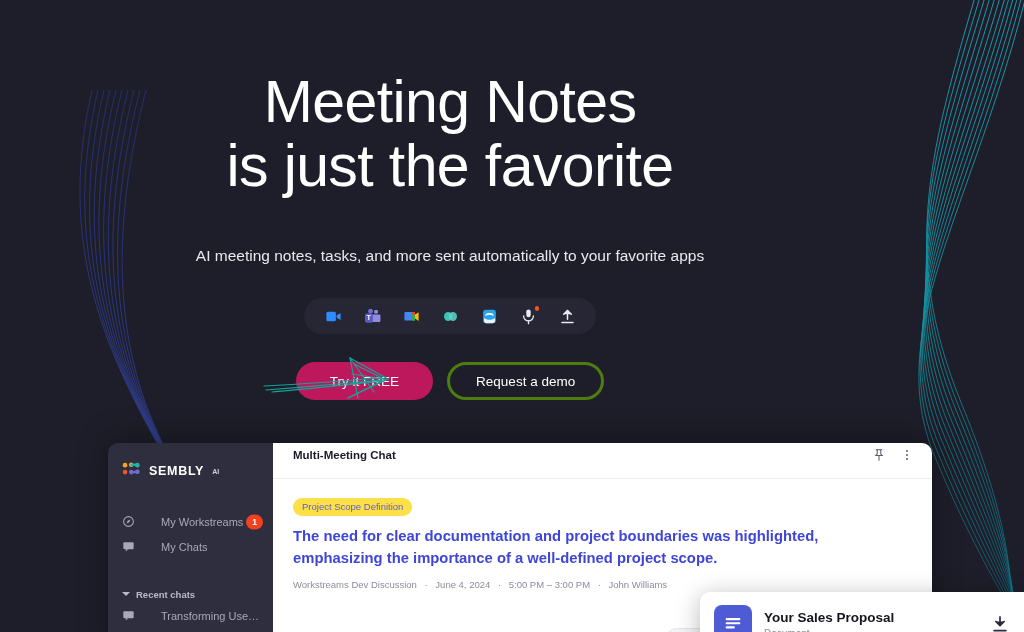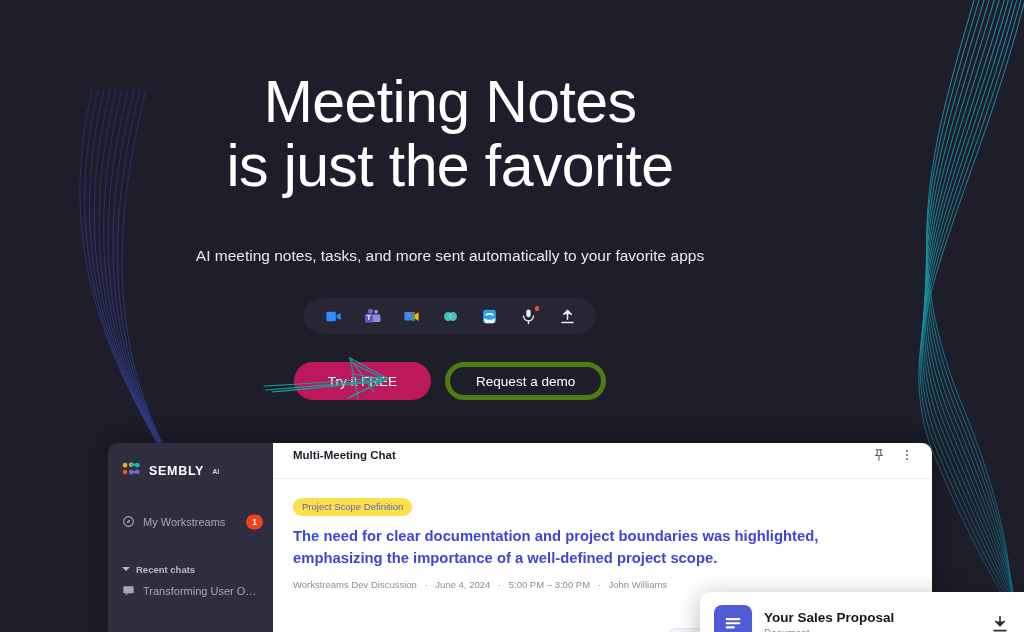--- a/index.html
+++ b/index.html
@@ -57,21 +57,21 @@
     border-radius:22px;
     height:38px;
     padding:12px 34px;
     font-size:13.5px;
     font-family:"Liberation Sans", sans-serif;
     cursor:pointer;
   }
   .btn-ghost {
     background:transparent;
     color:#ffffff;
-    border:5px solid #4d7c0f;
+    border:3px solid #4d7c0f;
     border-radius:22px;
     height:38px;
     padding:0 26px;
     font-size:13.5px;
     font-family:"Liberation Sans", sans-serif;
     margin-left:14px;
     cursor:pointer;
   }
 
   
@@ -95,21 +95,21 @@
   .logo-text { color:#fff; font-size:12.5px; font-weight:bold; letter-spacing:.7px; }
   .logo-sup { color:#cfcfe0; font-size:7px; vertical-align:super; margin-left:1px; font-weight:bold; }
   .side-group { margin-top:26px; }
   .side-head {
     display:flex; align-items:center; gap:6px;
     padding:0 14px; height:18px;
     color:#b9b9cb; font-size:9.5px; font-weight:bold;
   }
   .caret { width:0;height:0;border-left:4px solid transparent;border-right:4px solid transparent;border-top:4.5px solid #b9b9cb; }
   .side-item {
-    display:flex; align-items:center; gap:8px;
+    display:flex; align-items:center; gap:26px;
     padding:0 12px 0 14px; height:25px;
     color:#a8a8bb; font-size:11px;
     position:relative; cursor:pointer;
   }
   .side-item .ico { width:13px;height:13px;flex:none;display:flex;align-items:center;justify-content:center; }
   .side-item .lbl { white-space:nowrap; overflow:hidden; text-overflow:ellipsis; }
   .badge {
     position:absolute; right:10px; top:50%; transform:translateY(-50%);
     background:#f2411f; color:#fff;
     font-size:8.5px; font-weight:bold;
@@ -341,20 +341,29 @@
         <span class="ico">
           <svg width="13" height="13" viewBox="0 0 24 24" fill="none" stroke="#a8a8bb" stroke-width="1.9">
               <circle cx="12" cy="12" r="9"></circle>
               <path d="M15.5 8.5l-2 5-5 2 2-5z" fill="#a8a8bb" stroke="none"></path>
             </svg>
         </span>
         <span class="lbl">My Workstreams</span>
         <span class="badge">1</span>
       </div>
 
+      <div class="side-item">
+        <span class="ico">
+          <svg width="13" height="13" viewBox="0 0 24 24">
+              <rect x="2.5" y="4" width="19" height="13" rx="2" fill="#a8a8bb"></rect>
+              <path d="M7 17l0 4 4.5-4z" fill="#a8a8bb"></path>
+            </svg>
+        </span>
+        <span class="lbl">My Chats</span>
+      </div>
     </div>
 
     <div class="side-group">
       <div class="side-head">
         <span class="caret"></span>
         <span>Recent chats</span>
       </div>
 
       <div class="side-item">
         <span class="ico">

